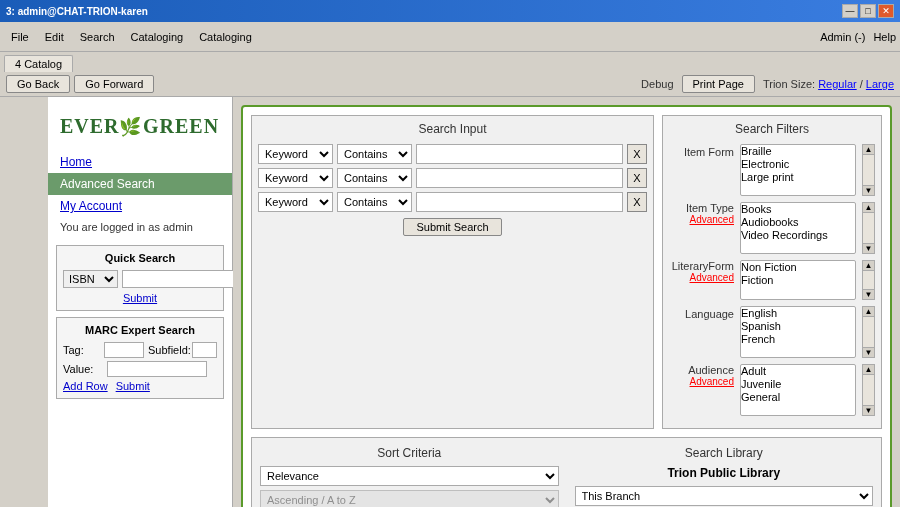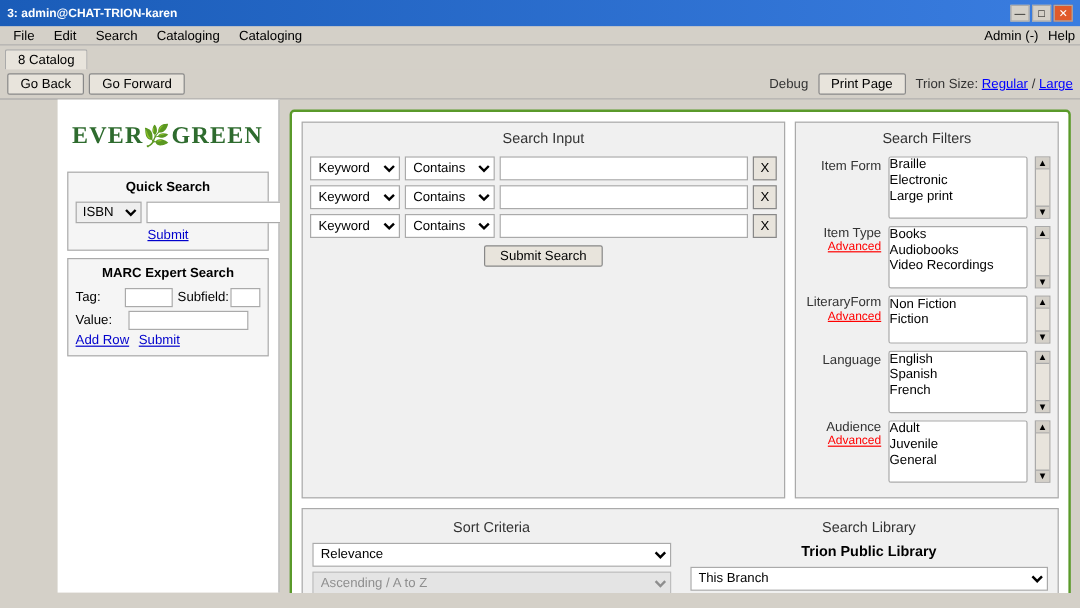--- a/index.html
+++ b/index.html
@@ -26,21 +26,21 @@
     .title-bar-btn.close { background: #e05a2b; color: white; }
 
     
     .menu-bar {
       background: #d4d0c8;
       border-bottom: 1px solid #aaa;
       display: flex;
       align-items: center;
       justify-content: space-between;
       padding: 2px 4px;
-      height: 16px;
+      height: 30px;
     }
     .menu-items { display: flex; gap: 2px; }
     .menu-item {
       padding: 1px 6px;
       font-size: 11px;
       cursor: pointer;
       border: 1px solid transparent;
     }
     .menu-right { display: flex; gap: 8px; font-size: 11px; }
     .menu-right span { cursor: pointer; color: #000; }
@@ -412,21 +412,21 @@
     <span class="menu-item">Cataloging</span>
     <span class="menu-item">Cataloging</span>
   </div>
   <div class="menu-right">
     <span>Admin (-)</span>
     <span>Help</span>
   </div>
 </div>
 
 <div class="tab-bar">
-  <div class="tab">8 Catalog</div>
+  <div class="tab">4 Catalog</div>
 </div>
 
 <div class="toolbar">
   <div class="toolbar-left">
     <button class="toolbar-btn">Go Back</button>
     <button class="toolbar-btn">Go Forward</button>
   </div>
   <div class="toolbar-right">
     <span class="debug-link">Debug</span>
     <button class="print-btn">Print Page</button>
@@ -441,20 +441,26 @@
 
 <div class="main-container">
 
   <div class="sidebar">
     <div class="logo-area">
       <span class="logo-text">
         <span style="color:#2e6b2e; font-family:Georgia,serif; font-weight:bold; font-size:20px;">EVER</span><span style="color:#5a9a2a; font-size:18px;">🌿</span><span style="color:#2e6b2e; font-family:Georgia,serif; font-weight:bold; font-size:20px;">GREEN</span>
       </span>
     </div>
 
+    <div class="nav-items">
+      <div class="nav-item">Home</div>
+      <div class="nav-item active">Advanced Search</div>
+      <div class="nav-item">My Account</div>
+      <div class="nav-item admin-line">You are logged in as admin</div>
+    </div>
 
     <div class="sidebar-section">
       <div class="sidebar-section-title">Quick Search</div>
       <div class="quick-search-row">
         <select class="qs-select">
           <option>ISBN</option>
           <option>Title</option>
           <option>Author</option>
         </select>
         <input type="text" class="qs-input" style="">

